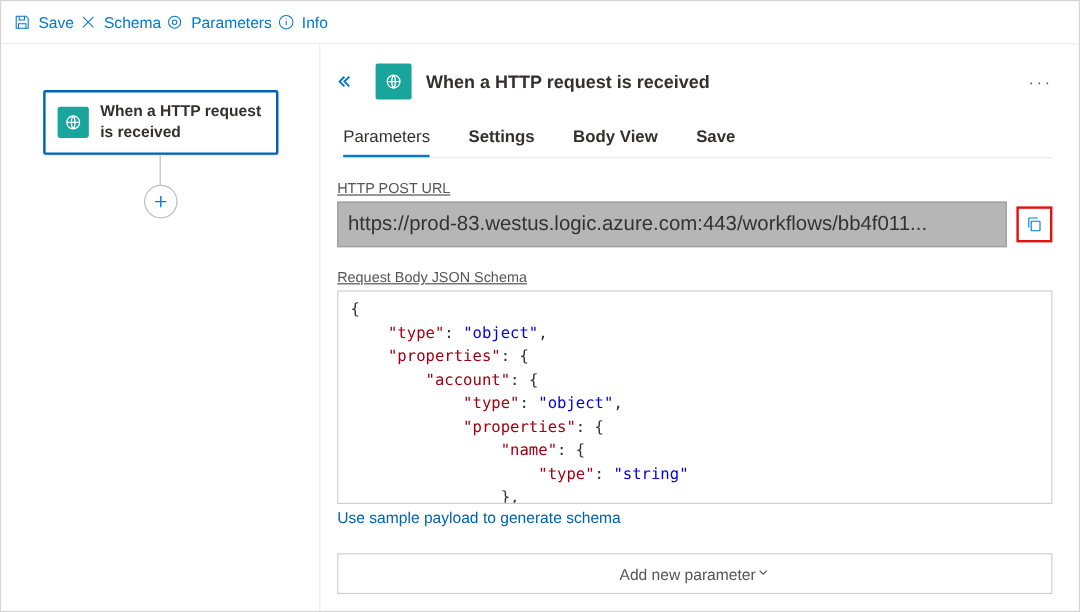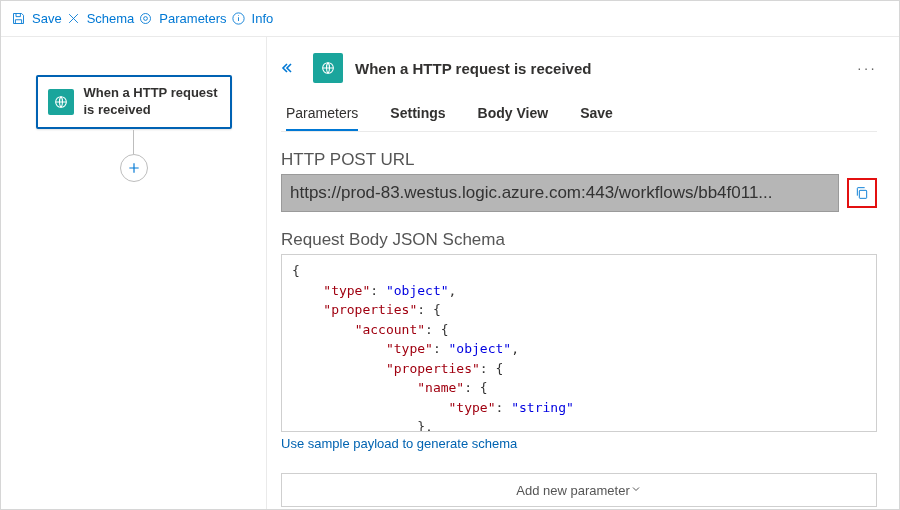--- a/index.html
+++ b/index.html
@@ -112,21 +112,21 @@
   }
   .tabs {
     display: flex;
     gap: 32px;
     border-bottom: 1px solid #eaeaea;
     padding-left: 5px;
   }
   .tab { padding: 8px 0; cursor: pointer; font-size: 14px; font-weight: bold; }
   .tab.active { border-bottom: 2px solid #0078d4; color: #323130; font-weight: 400; }
   .section { margin-top: 18px; }
-  .label { font-size: 17px; color: #555; margin-bottom: 4px; }
+  .label { font-size: 12px; color: #555; margin-bottom: 4px; text-decoration: underline; }
   .url-row { display: flex; gap: 8px; align-items: center; }
   .url-input {
     flex: 1;
     background: #b6b6b6;
     color: #333;
     border: 1px solid #9a9a9a;
     padding: 18px 8px;
     font-size: 17px;
     height: 30px;
   }

